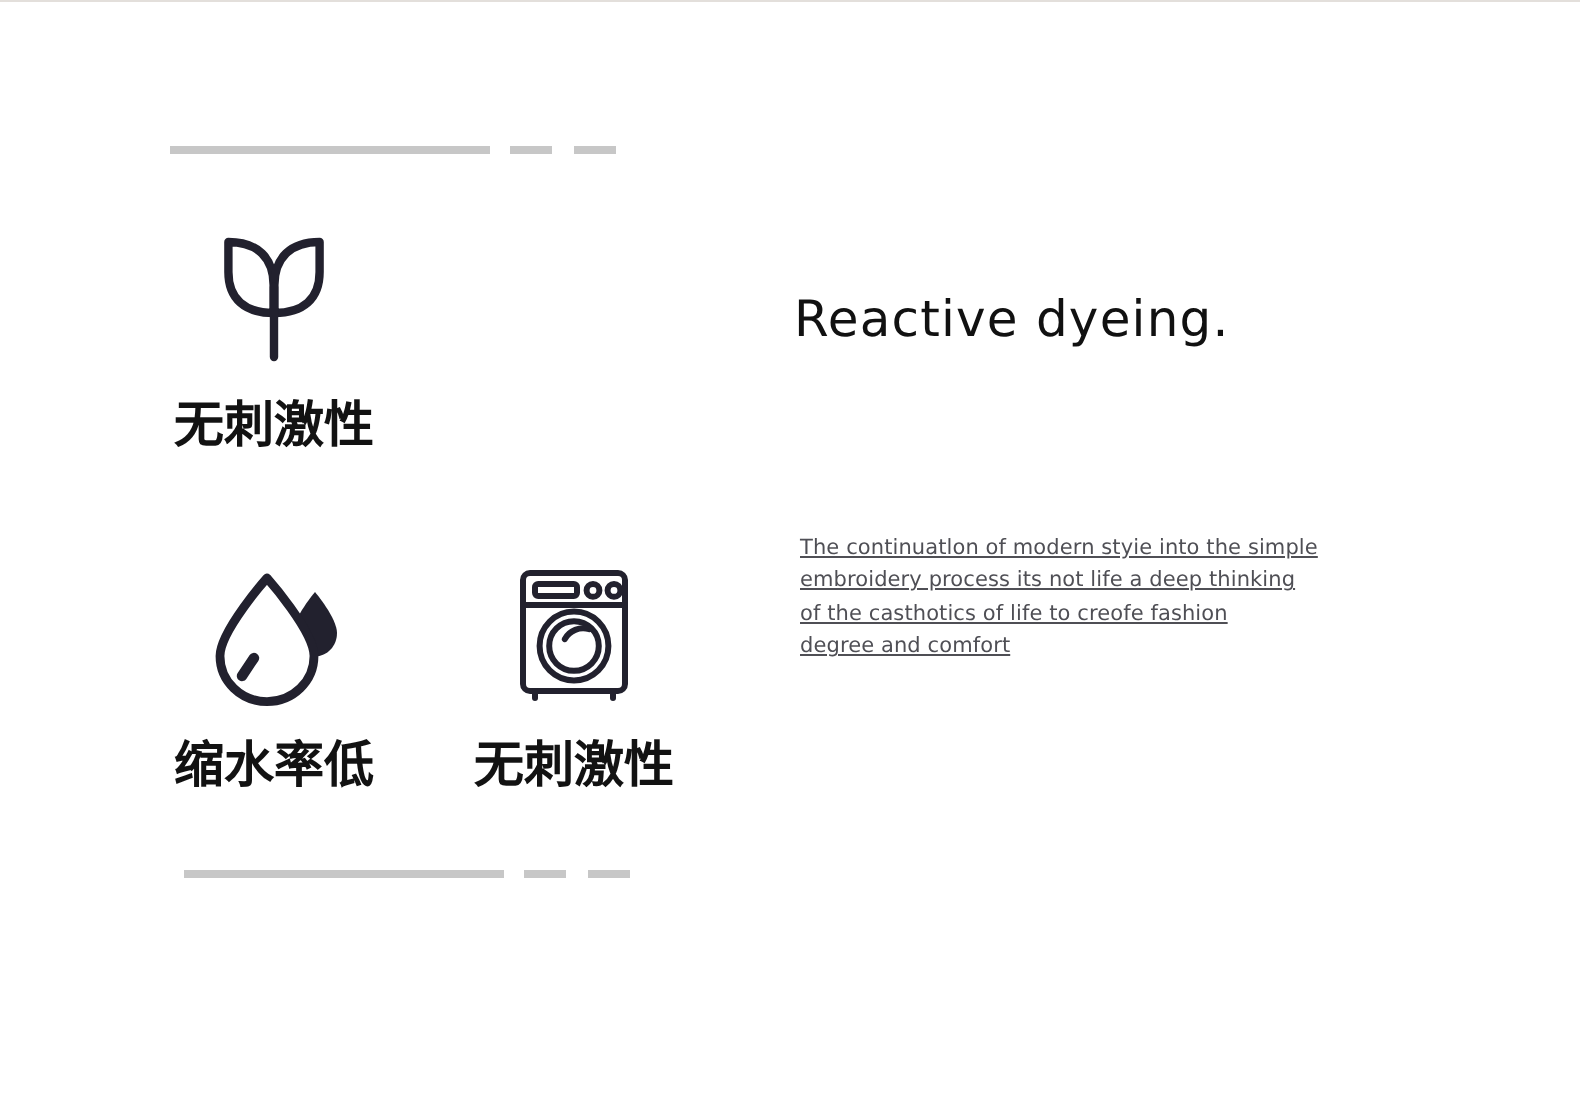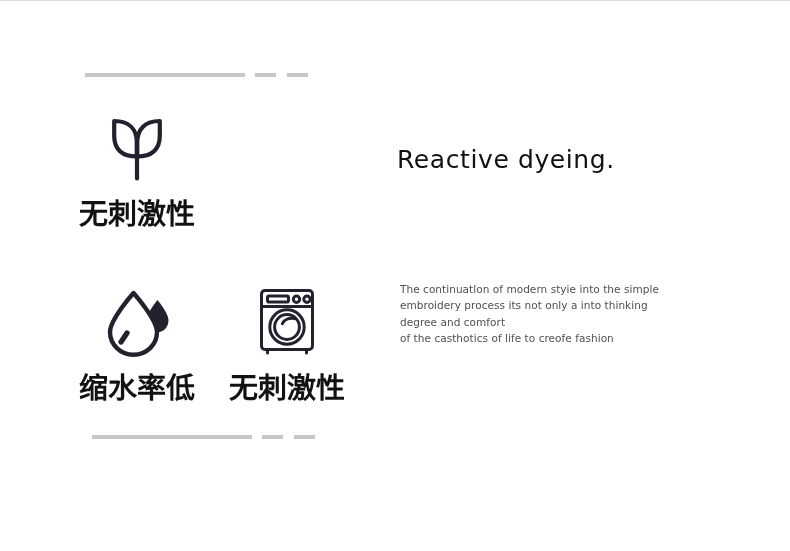--- a/index.html
+++ b/index.html
@@ -79,21 +79,21 @@
     display: flex;
     align-items: center;
     justify-content: center;
   }
   .feature-icon svg {
     display: block;
   }
   .feature-label {
     margin-top: 14px;
     font-family: "DejaVu Sans", "Liberation Sans", sans-serif;
-    font-size: 29px;
+    font-size: 25px;
     font-weight: 700;
     letter-spacing: 0px;
     color: #121212;
     line-height: 1;
     white-space: nowrap;
   }
 
   
   .right-panel {
     position: absolute;
@@ -106,28 +106,29 @@
     font-size: 25px;
     font-weight: 400;
     color: #111111;
     letter-spacing: 0.6px;
     line-height: 1.12;
     white-space: nowrap;
   }
   .body-copy {
     position: absolute;
     left: 3px;
-    top: 135px;
+    top: 120px;
     width: 250px;
     font-family: "DejaVu Sans", "Liberation Sans", sans-serif;
     font-size: 10.5px;
     font-weight: 400;
     color: #4f4f55;
     line-height: 16.4px;
     letter-spacing: 0.05px;
+    text-decoration: underline;
   }
   .body-copy .line {
     display: block;
     white-space: nowrap;
   }
 </style>
 </head>
 <body>
 
 <div class="page">
@@ -190,23 +191,23 @@
       </div>
 
     </div>
   </div>
 
   <div class="right-panel">
     <div class="headline">Reactive dyeing.</div>
 
     <div class="body-copy">
       <span class="line">The continuatlon of modern styie into the simple</span>
-      <span class="line">embroidery process its not only a into thinking</span>
+      <span class="line">embroidery process its not life a deep thinking</span>
+      <span class="line">of the casthotics of life to creofe fashion</span>
       <span class="line">degree and comfort</span>
-      <span class="line">of the casthotics of life to creofe fashion</span>
     </div>
   </div>
 
   <div class="divider divider-bottom">
     <span class="seg seg-long"></span>
     <span class="seg seg-dash1"></span>
     <span class="seg seg-dash2"></span>
   </div>
 
 </div>

